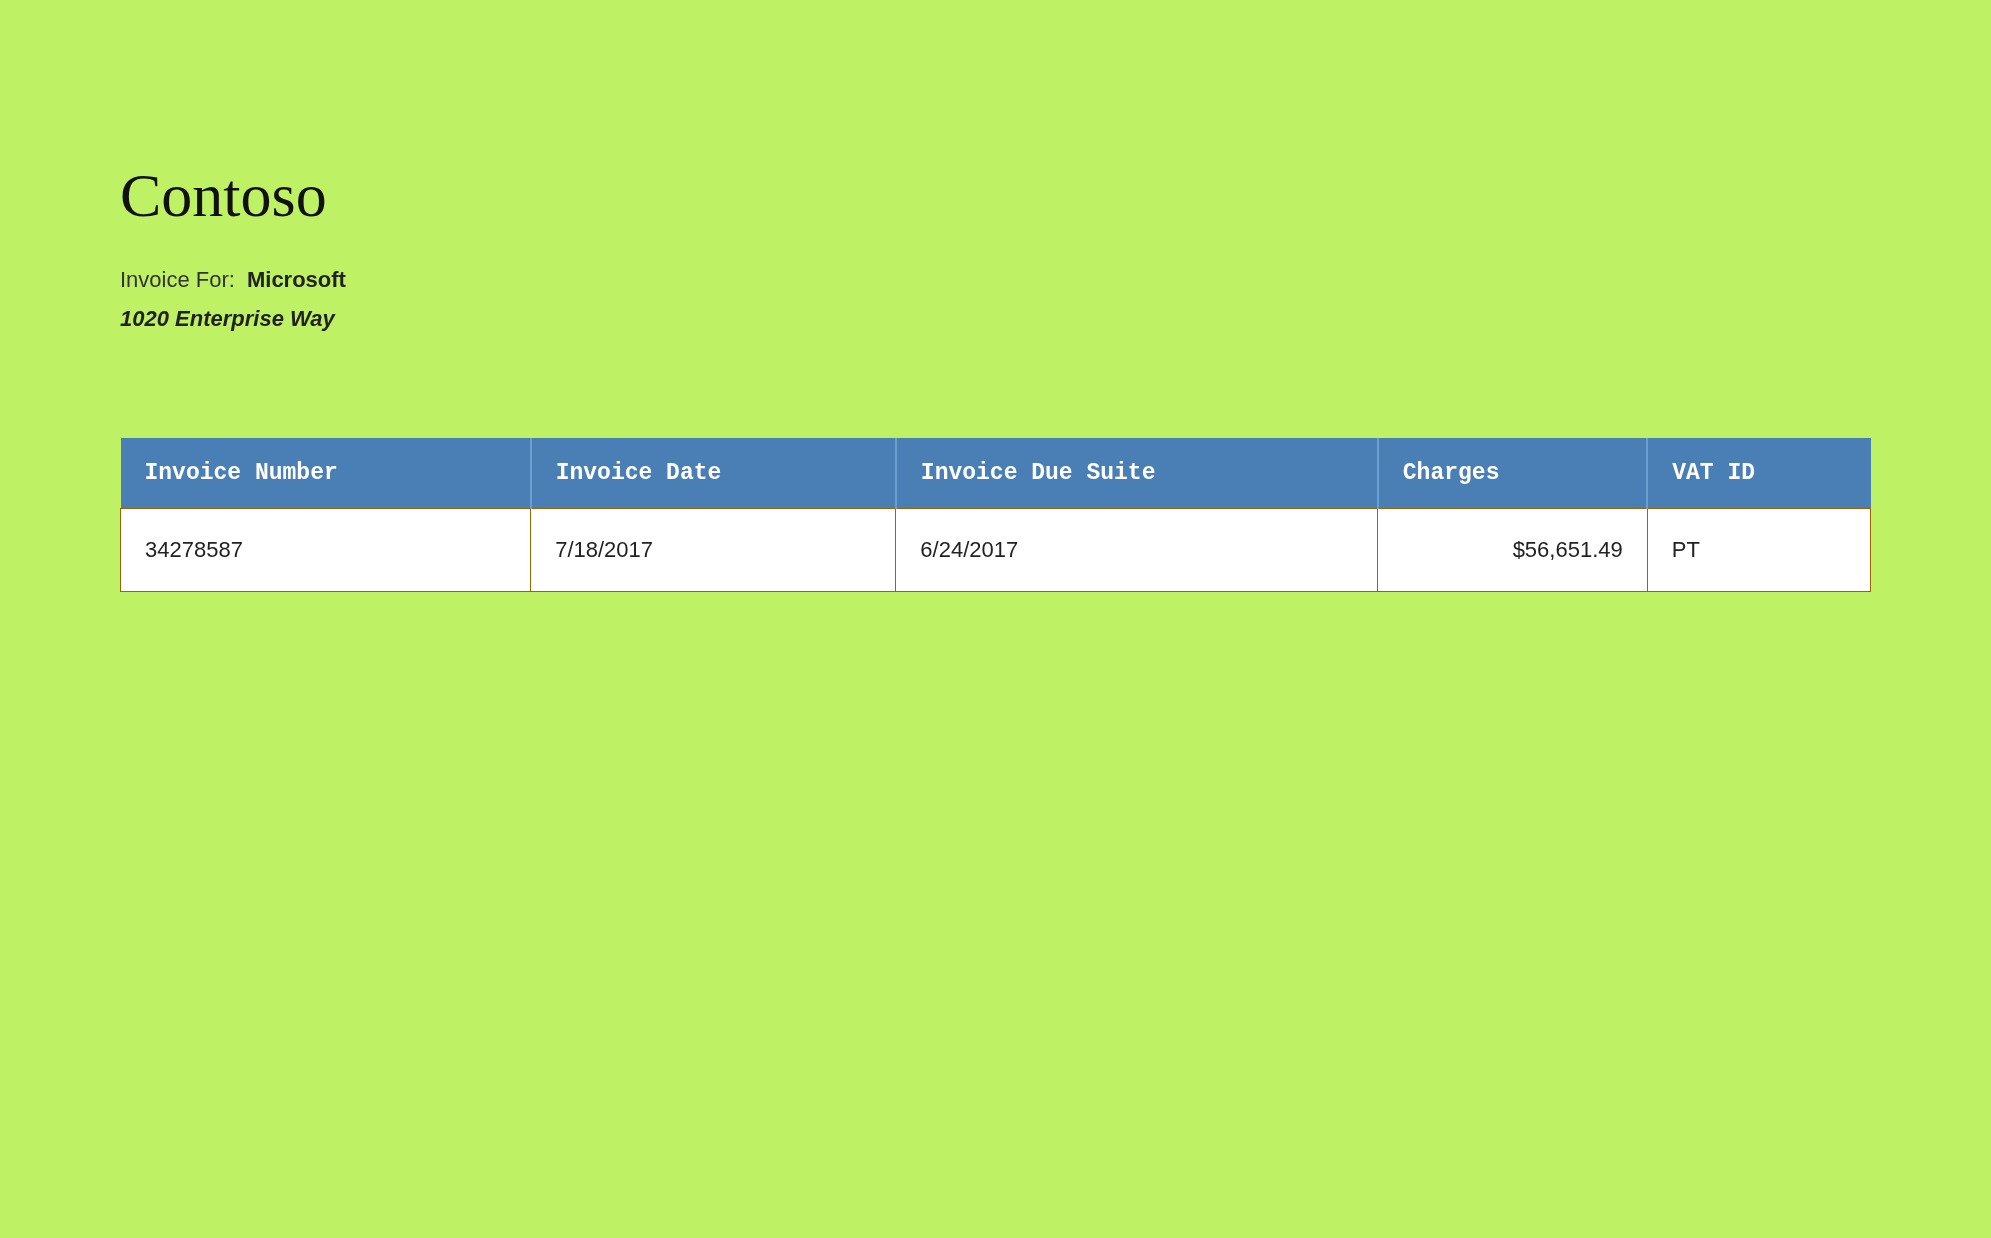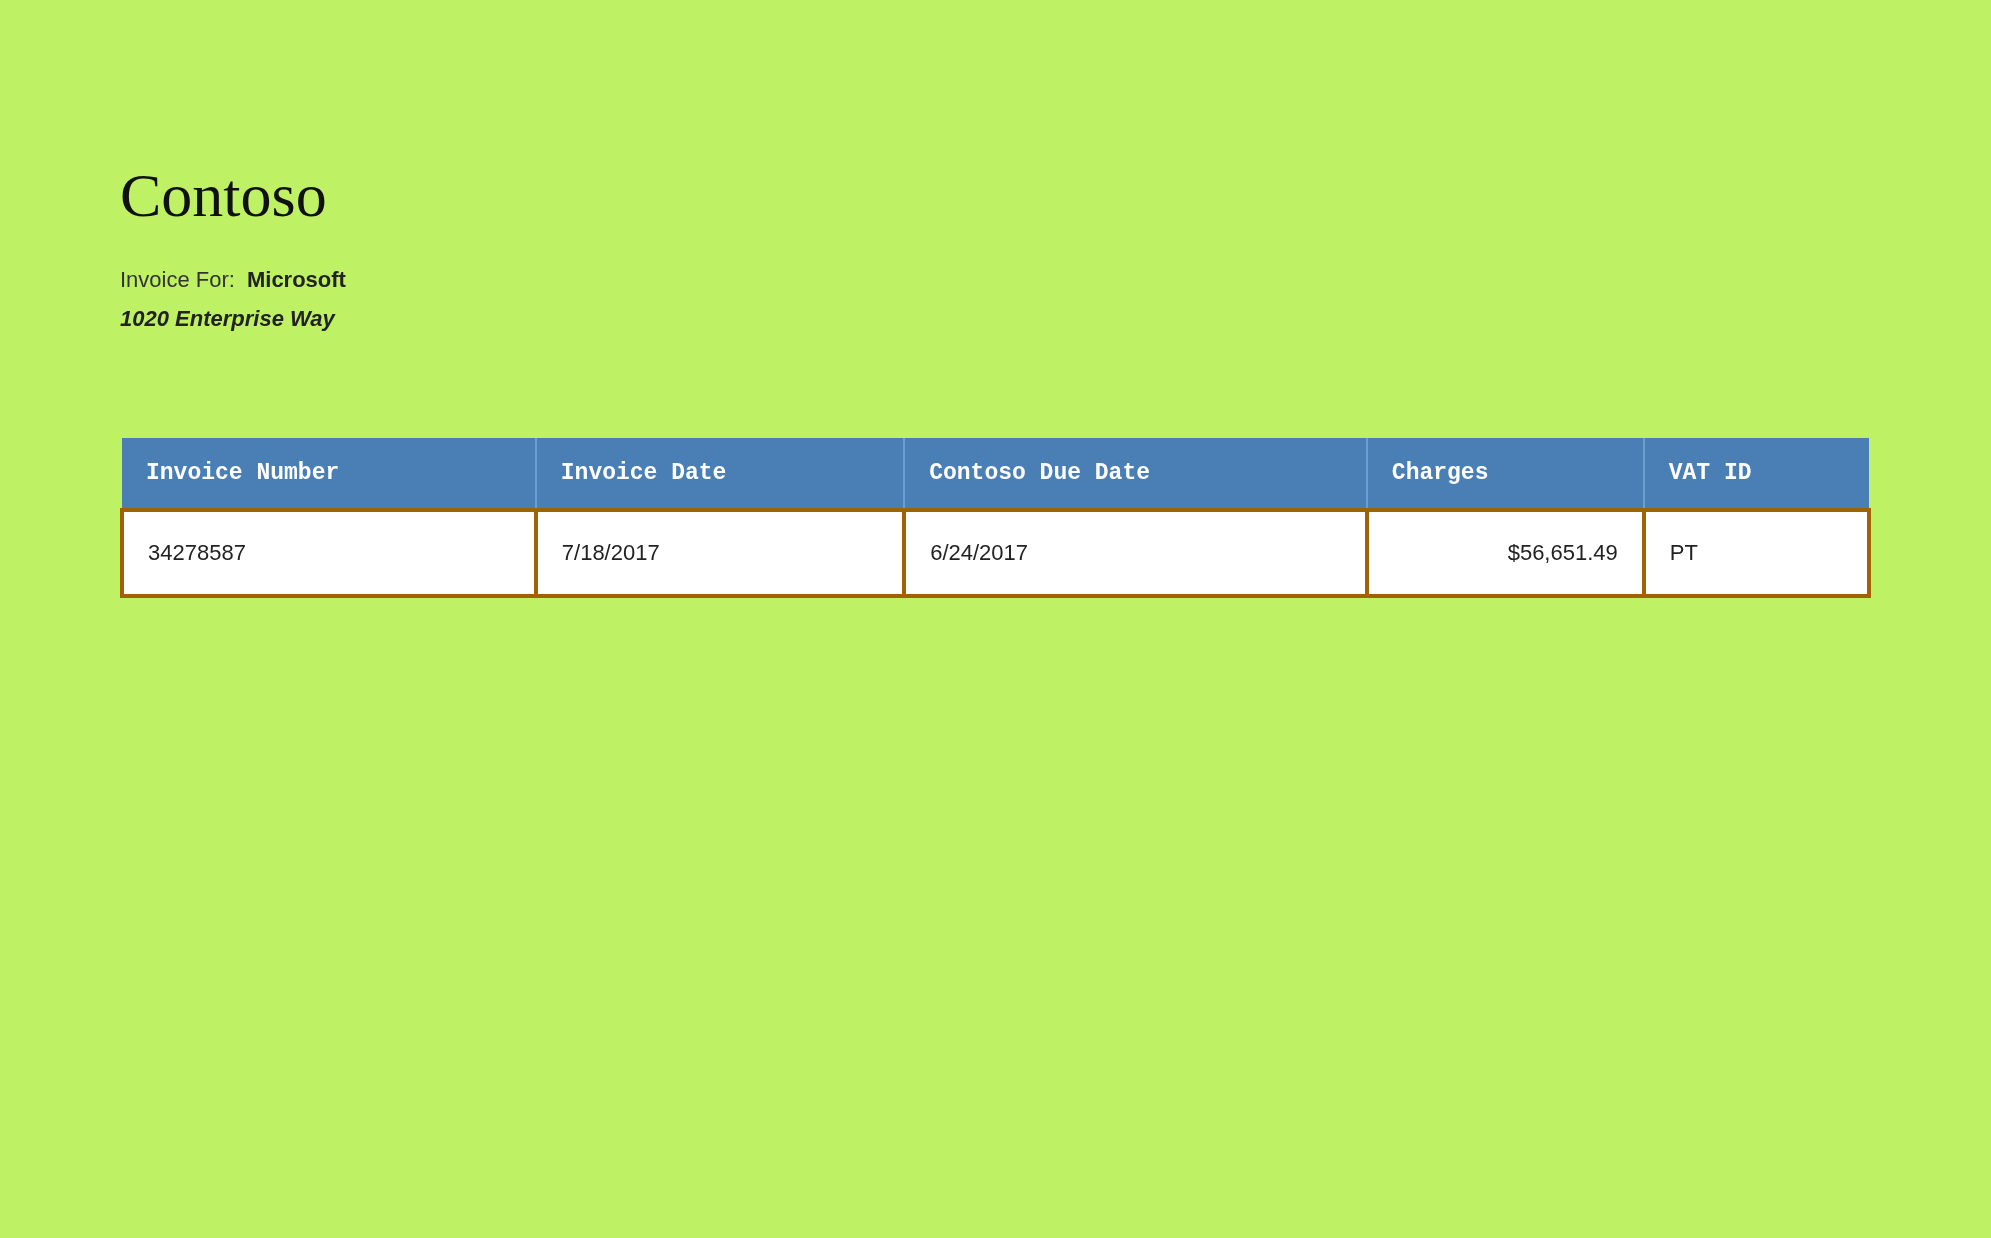--- a/index.html
+++ b/index.html
@@ -101,21 +101,21 @@
     .invoice-table thead th:last-child {
       border-right: none;
     }
 
     .invoice-table tbody tr {
       background: #fff;
     }
 
     .invoice-table tbody td {
       padding: 28px 24px;
-      border: 4px solid #a16207;
+      border: 1px solid #a16207;
       vertical-align: top;
       font-size: 22px;
     }
 
     .invoice-table tbody td.charges {
       text-align: right;
     }
 
     .invoice-table tbody td.vat {
       text-align: left;
@@ -139,21 +139,21 @@
         <div>1020 Enterprise Way</div>
       </div>
     </div>
   </div>
 
   <table class="invoice-table">
     <thead>
       <tr>
         <th>Invoice Number</th>
         <th>Invoice Date</th>
-        <th>Contoso Due Date</th>
+        <th>Invoice Due Suite</th>
         <th>Charges</th>
         <th>VAT ID</th>
       </tr>
     </thead>
     <tbody id="table-body">
     <tr>
           <td>34278587</td>
           <td>7/18/2017</td>
           <td>6/24/2017</td>
           <td class="charges">$56,651.49</td>

